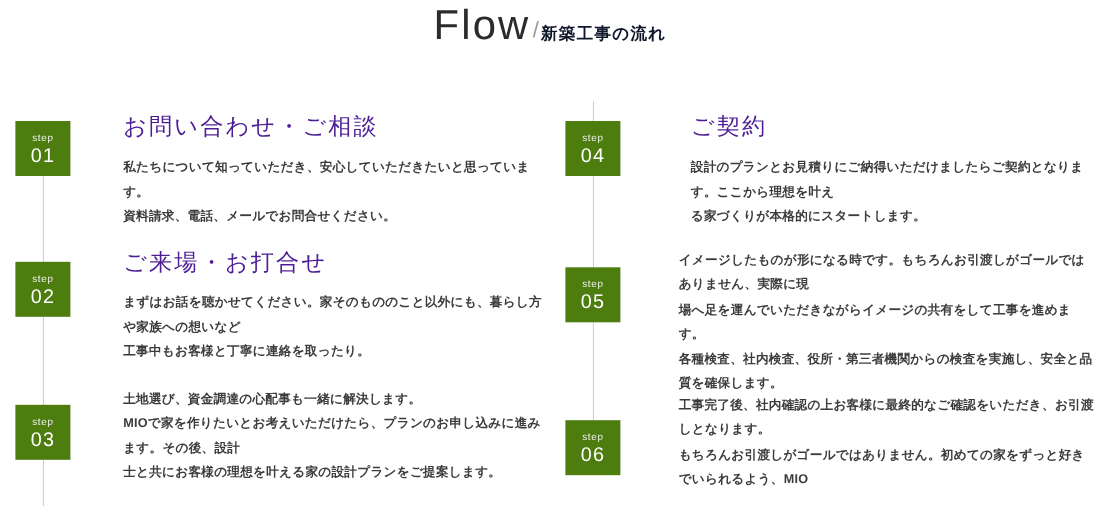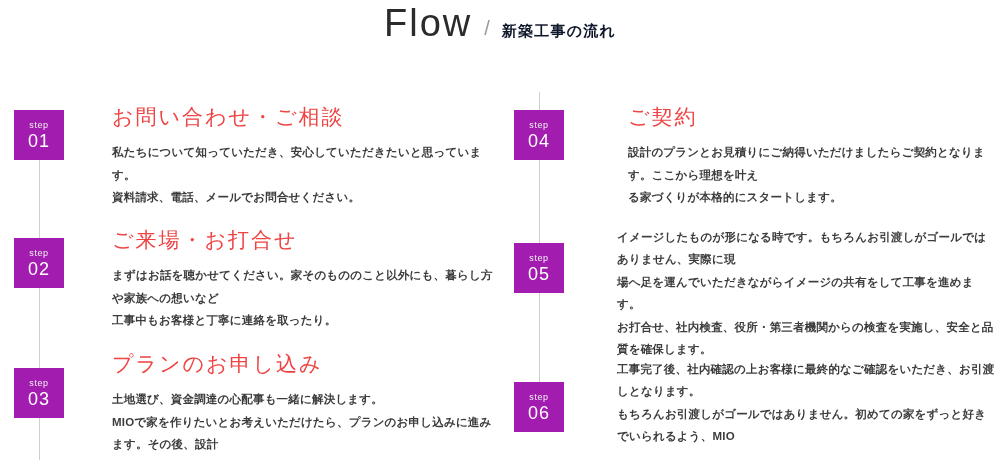--- a/index.html
+++ b/index.html
@@ -28,21 +28,20 @@
     top: 0;
     width: 1000px;
     height: 60px;
     display: flex;
     align-items: flex-start;
     justify-content: center;
   }
   .header-inner {
     display: flex;
     align-items: baseline;
-    gap: 10px;
     padding-top: 4px;
     text-align: right;
   }
   .title-main {
     font-family: "Liberation Sans", "DejaVu Sans", sans-serif;
     font-size: 38px;
     font-weight: 300;
     letter-spacing: 2px;
     color: #2b2b2b;
     line-height: 1;
@@ -83,21 +82,21 @@
   .step {
     position: absolute;
     left: 0;
     width: 500px;
   }
 
   .badge {
     position: absolute;
     width: 50px;
     height: 50px;
-    background: #a21caf;
+    background: #4d7c0f;
     display: flex;
     flex-direction: column;
     align-items: center;
     justify-content: center;
     color: #ffffff;
     z-index: 2;
   }
   .badge-word {
     font-size: 9px;
     font-weight: 400;
@@ -111,24 +110,24 @@
     font-weight: 300;
     letter-spacing: 1px;
     line-height: 1;
     color: #ffffff;
   }
 
   .step-body {
     position: absolute;
   }
   .step-title {
-    font-family: Liberation Serif, serif;
+    font-family: Liberation Mono, monospace;
     font-size: 21px;
     font-weight: 400;
-    color: #ef4444;
+    color: #4c1d95;
     letter-spacing: 2px;
     line-height: 1.2;
     margin: 0 0 11px 0;
     white-space: nowrap;
   }
   .step-lines {
     font-size: 11.5px;
     font-weight: 700;
     color: #3c3c3c;
     line-height: 1.95;
@@ -184,21 +183,20 @@
         </div>
       </div>
     </div>
 
     <div class="step" style="top:0;">
       <div class="badge" style="left:14px; top:368px;">
         <span class="badge-word">step</span>
         <span class="badge-num">03</span>
       </div>
       <div class="step-body" style="left:112px; top:352px; width:390px;">
-        <h3 class="step-title">プランのお申し込み</h3>
         <div class="step-lines">
           <p>土地選び、資金調達の心配事も一緒に解決します。</p>
           <p>MIOで家を作りたいとお考えいただけたら、プランのお申し込みに進みます。その後、設計</p>
           <p>士と共にお客様の理想を叶える家の設計プランをご提案します。</p>
         </div>
       </div>
     </div>
   </div>
 
   <div class="col col-right">
@@ -225,21 +223,21 @@
 
     <div class="step" style="top:0;">
       <div class="badge" style="left:14px; top:243px;">
         <span class="badge-word">step</span>
         <span class="badge-num">05</span>
       </div>
       <div class="step-body" style="left:117px; top:226px; width:378px;">
         <div class="step-lines">
           <p>イメージしたものが形になる時です。もちろんお引渡しがゴールではありません、実際に現</p>
           <p>場へ足を運んでいただきながらイメージの共有をして工事を進めます。</p>
-          <p>お打合せ、社内検査、役所・第三者機関からの検査を実施し、安全と品質を確保します。</p>
+          <p>各種検査、社内検査、役所・第三者機関からの検査を実施し、安全と品質を確保します。</p>
         </div>
       </div>
     </div>
 
     <div class="step" style="top:0;">
       <div class="badge" style="left:14px; top:382px;">
         <span class="badge-word">step</span>
         <span class="badge-num">06</span>
       </div>
       <div class="step-body" style="left:117px; top:358px; width:378px;">

